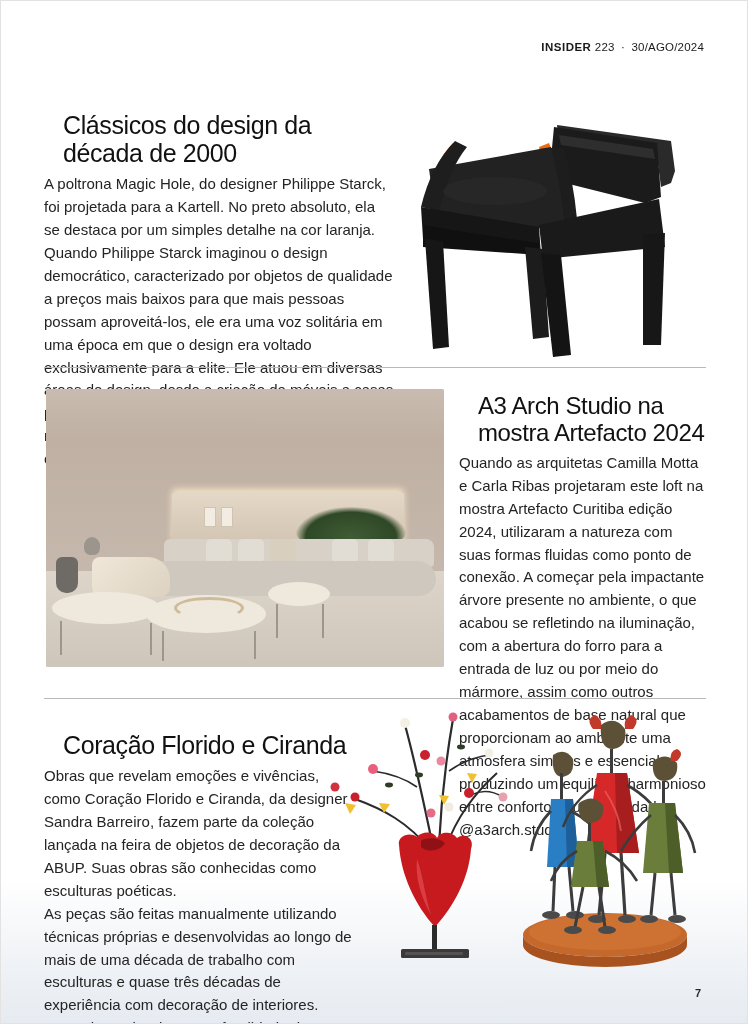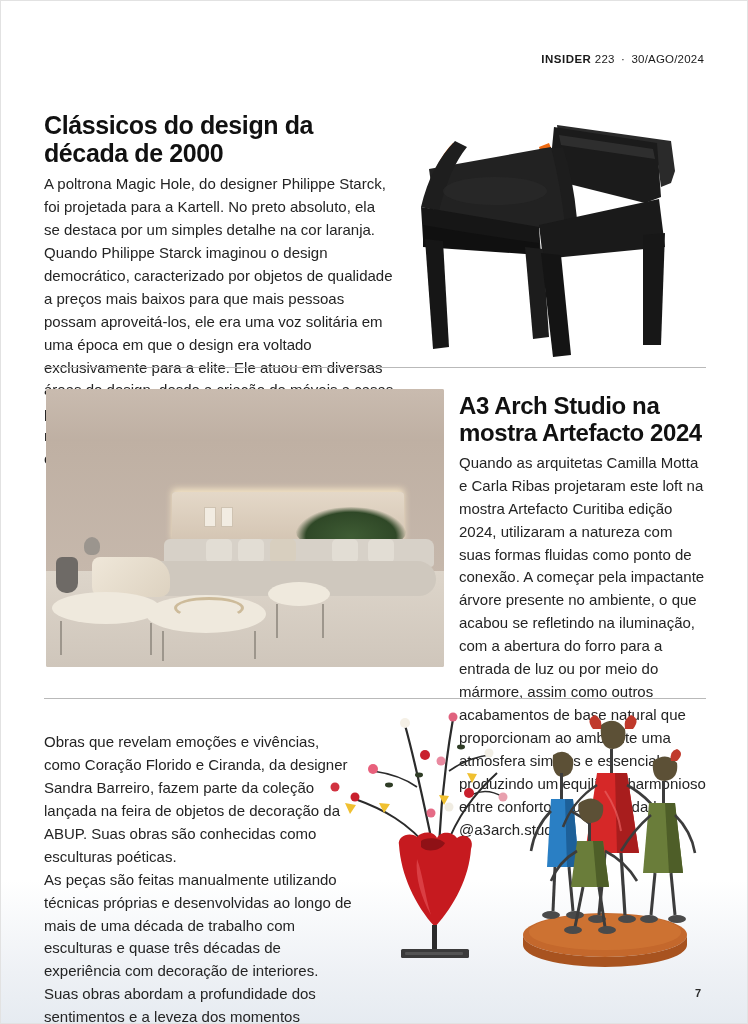--- a/index.html
+++ b/index.html
@@ -12,43 +12,44 @@
     position:relative;
     width:748px; height:1024px;
     background:
       linear-gradient(to bottom, #ffffff 0%, #ffffff 86%, #eef1f5 95%, #e6ebf1 100%);
     overflow:hidden;
     border:1px solid #e2e2e2;
   }
 
   
   .masthead {
-    position:absolute; top:52px; right:43px;
+    position:absolute; top:40px; right:43px;
     font-size:11.5px; letter-spacing:0.2px;
     color:#1a1a1a; white-space:nowrap;
   }
   .masthead .brand { font-weight:bold; letter-spacing:0.5px; }
   .masthead .issue { font-weight:normal; }
   .masthead .dot { margin:0 3px; }
 
   
   .divider {
     position:absolute; left:43px; width:662px; height:1px;
     background:#b9b9b9;
   }
   #divider-1 { top:366px; }
   #divider-2 { top:697px; }
 
   
   .headline {
-    font-weight:bold;
+    font-weight:normal;
     color:#111111;
     font-size:25px;
     line-height:1.12;
     letter-spacing:-0.4px;
+    margin-left:19px;
   }
   .body-text {
     font-size:15px;
     line-height:1.53;
     color:#242424;
   }
   .handle { font-weight:normal; }
 
   
   #article-1 { position:absolute; left:43px; top:110px; width:350px; }
@@ -354,19 +355,20 @@
             <path d="M278 188 L284 228" stroke="#3c3c3c" stroke-width="3" fill="none"></path>
             <ellipse cx="252" cy="231" rx="9" ry="4" fill="#4a4a4a"></ellipse>
             <ellipse cx="286" cy="231" rx="9" ry="4" fill="#4a4a4a"></ellipse>
           </g>
         </g>
       </svg>
     </div>
   </div>
 
   <div id="article-3">
+    <h1 class="headline">Coração Florido e Ciranda</h1>
     <p class="body-text para">Obras que revelam emoções e vivências, como Coração Florido e Ciranda, da designer Sandra Barreiro, fazem parte da coleção lançada na feira de objetos de decoração da ABUP. Suas obras são conhecidas como esculturas poéticas.</p>
     <p class="body-text para"><span>As peças são feitas manualmente utilizando técnicas próprias e desenvolvidas ao longo de mais de uma década de trabalho com esculturas e quase três décadas de experiência com decoração de interiores. Suas obras abordam a profundidade dos sentimentos e a leveza dos momentos simples da vida, tais como o amor e a infância. </span><span class="handle">@sandrabarreiro.oficial</span></p>
   </div>
 
   <div class="page-number">7</div>
 
 </div>
 
 </body></html>

